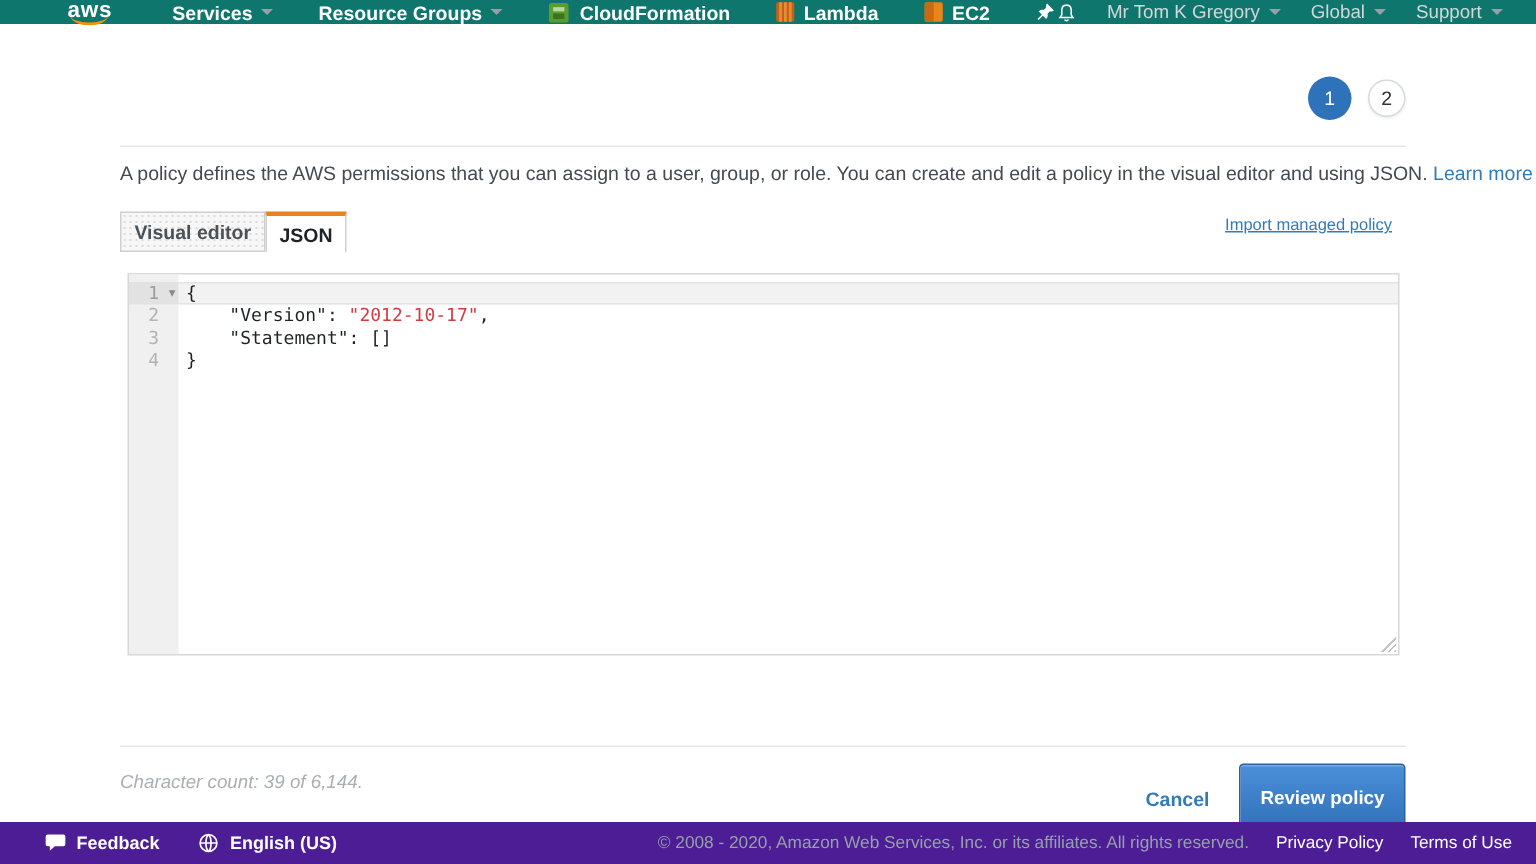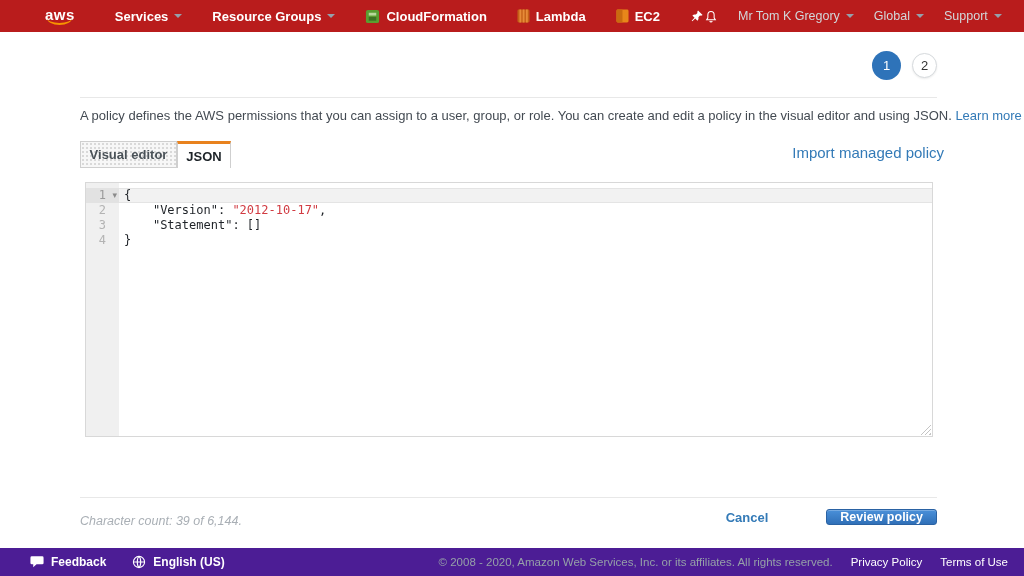--- a/index.html
+++ b/index.html
@@ -1,20 +1,20 @@
 <!DOCTYPE html>
 <html><head>
 <meta charset="utf-8">
 <style>
   * { margin:0; padding:0; box-sizing:border-box; }
   body { font-family:"Liberation Sans", sans-serif; background:#fff; }
   .screen { position:relative; width:1024px; height:576px; background:#fff; overflow:hidden; }
 
   
-  .topnav { position:absolute; top:0; left:0; right:0; height:32px; background:#b91c1c;
+  .topnav { position:absolute; top:0; left:0; right:0; height:16px; background:#0f766e;
             display:flex; align-items:center; padding-left:45px; }
   .aws-logo { display:flex; flex-direction:column; align-items:center; width:38px; cursor:pointer; }
   .aws-text { color:#fff; font-weight:700; font-size:15px; letter-spacing:.5px; line-height:15px; }
   .aws-smile { width:25px; height:7px; border-bottom:2px solid #f79400;
                border-radius:0 0 13px 13px / 0 0 7px 7px; margin-top:-4px; }
   .nav-left { display:flex; align-items:center; gap:30px; margin-left:40px; }
   .nav-right { display:flex; align-items:center; gap:20px; margin-left:auto; padding-right:52px; }
   .nav-item { display:flex; align-items:center; gap:6px; color:#fff; font-size:13px; font-weight:700; cursor:pointer; white-space:nowrap; }
   .nav-item.muted { font-weight:400; color:#d2d7da; font-size:12.5px; }
   .caret { width:0; height:0; border-left:4px solid transparent; border-right:4px solid transparent;
@@ -34,21 +34,21 @@
   .description { position:absolute; left:80px; top:76px; font-size:13px; color:#434a52; }
   .link { color:#337ab7; text-decoration:none; cursor:pointer; }
 
   .tab { position:absolute; top:109px; height:27px; display:flex; align-items:center; justify-content:center;
          font-size:13px; font-weight:700; cursor:pointer; }
   .visual-editor-tab { left:80px; width:97px; color:#4a5258; border:1px solid #cfcfcf;
          background-color:#f7f7f7;
          background-image:radial-gradient(#d9d9d9 1px, transparent 1px); background-size:4px 4px; }
   .json-tab { left:177px; width:54px; color:#1d2328; background:#fff;
          border-left:1px solid #cfcfcf; border-right:1px solid #cfcfcf; border-top:3px solid #e8821e; }
-  .import-link { position:absolute; right:80px; top:112px; font-size:15px; }
+  .import-link { position:absolute; right:96px; top:112px; font-size:11px;text-decoration:underline; }
 
   
   .editor { position:absolute; left:85px; top:150px; width:848px; height:255px;
             border:1px solid #d8d8d8; background:#fff;
             font-family:"DejaVu Sans Mono", monospace; font-size:12px; }
   .gutter { position:absolute; left:0; top:0; bottom:0; width:33px; background:#f0f0f0; padding-top:5px; }
   .gutter-cell { height:15px; line-height:15px; text-align:right; padding-right:13px;
                  color:#b3b3b3; position:relative; cursor:default; }
   .gutter-cell.active { background:#e2e2e2; color:#9a9a9a; }
   .gutter-cell .fold { position:absolute; right:2px; top:0; font-size:9px; color:#8a8a8a;
@@ -61,22 +61,22 @@
   .tok-string { color:#d13b42; }
   .resize-grip { position:absolute; right:1px; bottom:1px; width:11px; height:11px; cursor:nwse-resize;
                  background:repeating-linear-gradient(135deg, transparent 0 2px, #c4c4c4 2px 3px);
                  clip-path:polygon(100% 0, 100% 100%, 0 100%); }
 
   
   .char-count { position:absolute; left:80px; top:482px; font-style:italic; color:#a9afb5; font-size:12.5px; }
   .actions { position:absolute; right:87px; top:477px; display:flex; align-items:center; gap:20px; }
   .cancel-link { color:#337ab7; font-weight:700; font-size:13px; cursor:pointer; text-decoration:none; }
   .review-btn { background:linear-gradient(#4a90d9, #3070b8); border:1px solid #2a62a3; border-radius:3px;
-                color:#fff; font-weight:700; font-size:12.5px; padding:0 13px; cursor:pointer;
-                font-family:"Liberation Sans", sans-serif; box-shadow:inset 0 1px 0 rgba(255,255,255,.25);margin-left:38px; }
+                color:#fff; font-weight:700; font-size:12.5px; padding:15px 13px; cursor:pointer;
+                font-family:"Liberation Sans", sans-serif; box-shadow:inset 0 1px 0 rgba(255,255,255,.25); }
 
   
   .bottombar { position:absolute; bottom:0; left:0; right:0; height:28px; background:#4c1d95;
                display:flex; align-items:center; padding:0 16px 0 30px; }
   .foot-item { display:flex; align-items:center; gap:7px; color:#fff; font-weight:700; font-size:12px; cursor:pointer; }
   .foot-item + .foot-item { margin-left:26px; }
   .foot-right { margin-left:auto; display:flex; align-items:center; gap:18px; }
   .copyright { color:#95a0a8; font-size:11.5px; }
   .foot-link { color:#fff; font-size:11.5px; text-decoration:none; cursor:pointer; white-space:nowrap; }
 </style>

